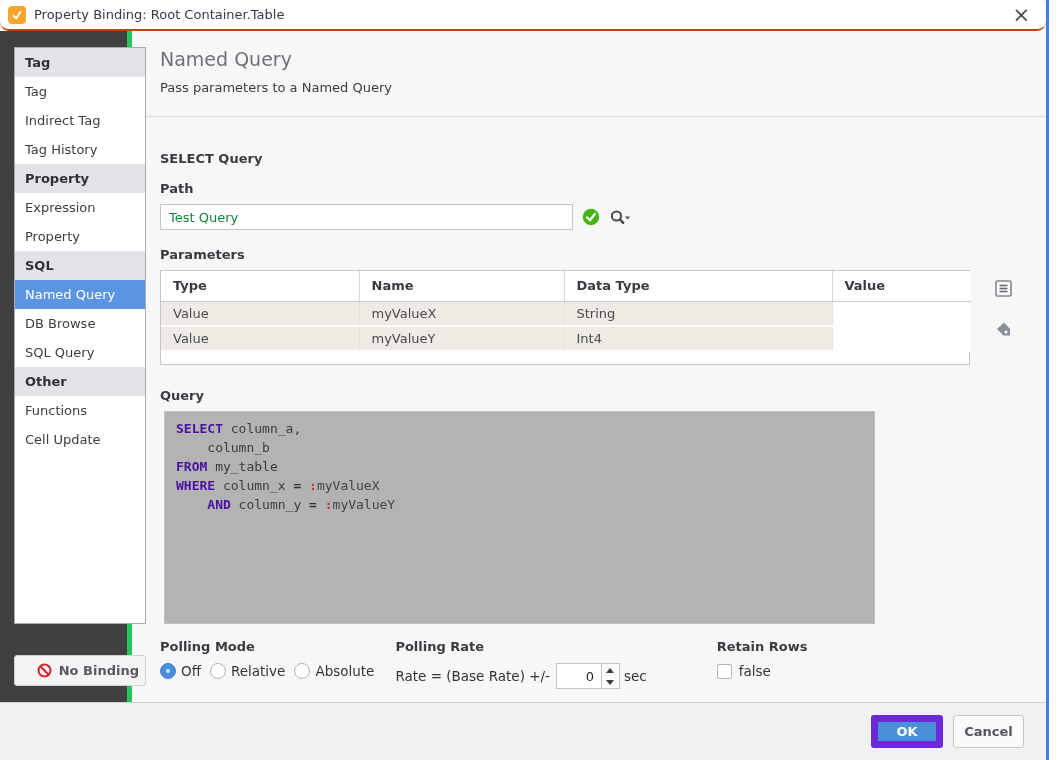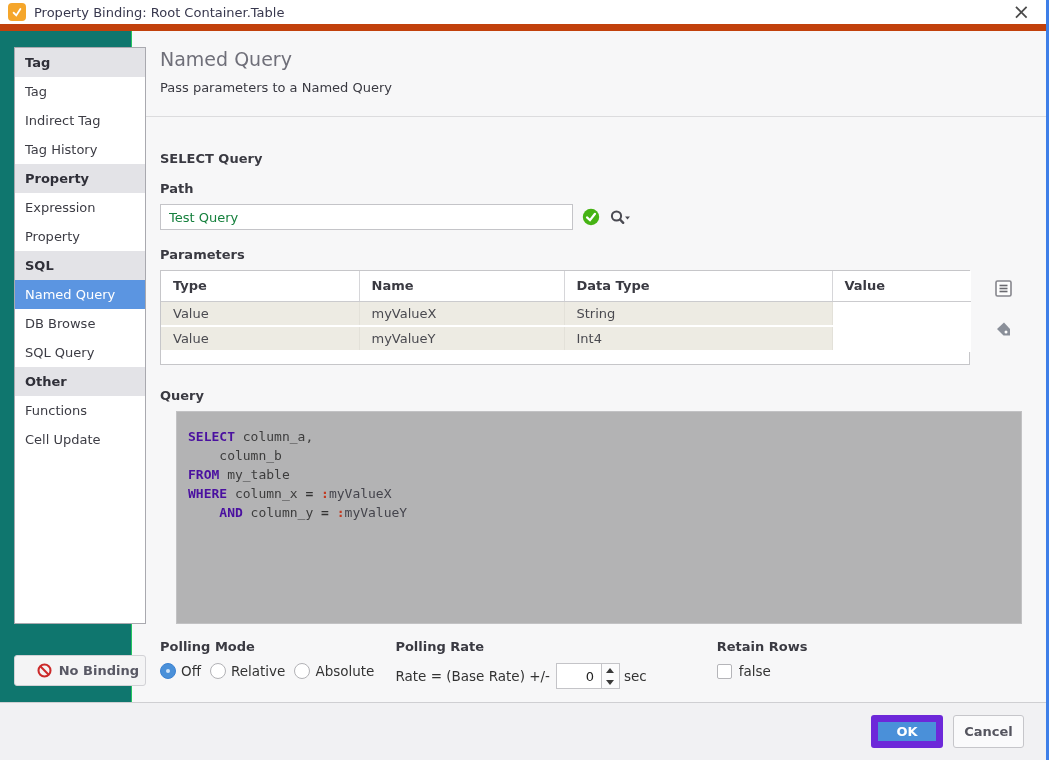--- a/index.html
+++ b/index.html
@@ -3,30 +3,30 @@
 <meta charset="utf-8">
 <style>
   * { box-sizing: border-box; }
   html,body { margin:0; padding:0; background:#fff; }
   body { font-family:"DejaVu Sans", sans-serif; }
   .screen { position:relative; width:1061px; height:760px; background:#fff; overflow:hidden; }
   .dialog { position:absolute; left:0; top:0; width:1049px; height:760px;
             border-right:3px solid #3e7fe8; background:#f7f7f8; display:flex; flex-direction:column; }
 
   
-  .titlebar { flex:none; height:31px; background:#fff; border-bottom:7px solid #c2410c;
-              display:flex; align-items:center; padding:0 12px 0 8px; gap:8px; }
+  .titlebar { flex:none; height:31px; background:#fff; border-bottom:2px solid #c2410c;
+              display:flex; align-items:center; padding:0 12px 0 8px; gap:8px;border-radius:9px; }
   .app-icon { width:18px; height:18px; background:var(--icon-orange,#f5a62b); border-radius:4px;
               display:flex; align-items:center; justify-content:center; flex:none; }
   .win-title { font-size:13px; color:#38384e; }
   .close-x { margin-left:auto; font-size:21px; line-height:20px; color:#4a4a4a; cursor:default; padding:0 4px; }
 
   
   .bodyrow { flex:1; display:flex; min-height:0; }
-  .leftpane { flex:none; width:132px; background:#0f766e; border-right:1px solid #22c55e; position:relative; }
+  .leftpane { flex:none; width:132px; background:#404040; border-right:5px solid #22c55e; position:relative; }
   .listbox { position:absolute; left:14px; top:16px; width:132px; height:577px;
              background:#fff; border:1px solid #a9a9af; overflow:hidden; }
   .sb-header { height:29px; line-height:29px; padding-left:10px; background:#e3e3e7;
                font-weight:bold; font-size:13px; color:#2f2f38; }
   .sb-item { height:29px; line-height:29px; padding-left:10px; font-size:13px; color:#3c3c44; cursor:default; }
   .sb-item.selected { background:var(--selection,#5b95e1); color:#fff; }
   .no-binding { position:absolute; left:14px; top:624px; width:132px; height:31px;
                 background:#f4f4f5; border:1px solid #d2d2d6; border-radius:3px;
                 font-family:inherit; font-weight:bold; font-size:13px; color:#585864;
                 display:flex; align-items:center; justify-content:flex-end; gap:7px; cursor:default; }
@@ -56,22 +56,22 @@
   table.params th:last-child { border-right:none; }
   table.params td { height:25px; padding:0 12px; color:#4a4a50; background:#edebe3;
                     border-bottom:2px solid #fff; border-right:1px solid #e3e1d9; }
   table.params td:last-child { border-right:none; }
   table.params td.valcol { background:#fff; }
   .c0 { width:198px; } .c1 { width:205px; } .c2 { width:268px; } .c3 { width:139px; }
   .side-icons { position:absolute; right:-42px; top:10px; display:flex; flex-direction:column;
                 gap:24px; align-items:center; }
 
   
-  .code { width:846px; height:213px; margin:8px 16px 0; background:var(--code-bg,#b3b3b4);
-          border:1px solid #c2c2c4; padding:15px 11px; overflow:hidden;
+  .code { width:711px; height:213px; margin:8px 4px 0; background:var(--code-bg,#b3b3b4);
+          border:1px solid #c2c2c4; padding:7px 11px; overflow:hidden;
           font-family:"DejaVu Sans Mono", monospace; font-size:13px; line-height:19px;
           color:#3d3d3d; white-space:pre; }
   .tk-kw { color:var(--keyword,#4a10a0); font-weight:bold; }
   .tk-op { color:#333; font-weight:bold; }
   .tk-pc { color:var(--param,#c23b22); font-weight:bold; }
   .tk-pn { color:#44444c; }
   .tk-pl { color:#3d3d3d; }
 
   
   .polling { display:flex; margin-top:15px; align-items:flex-start; }

